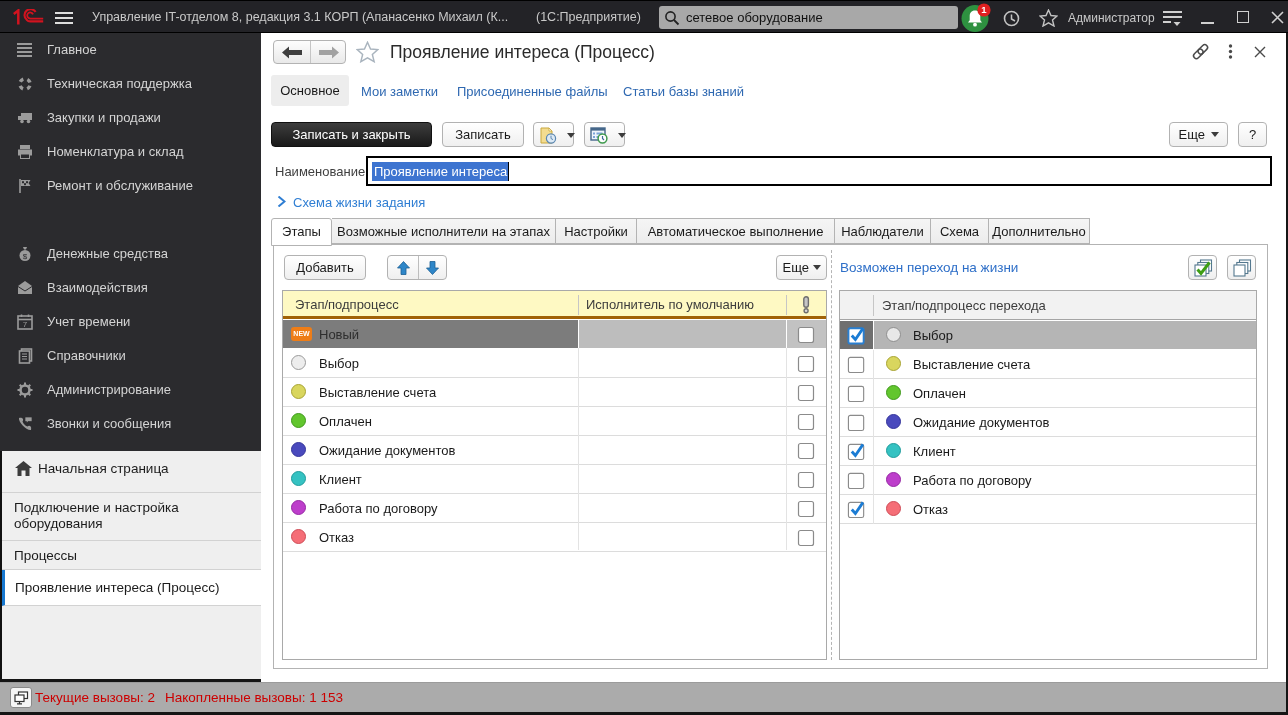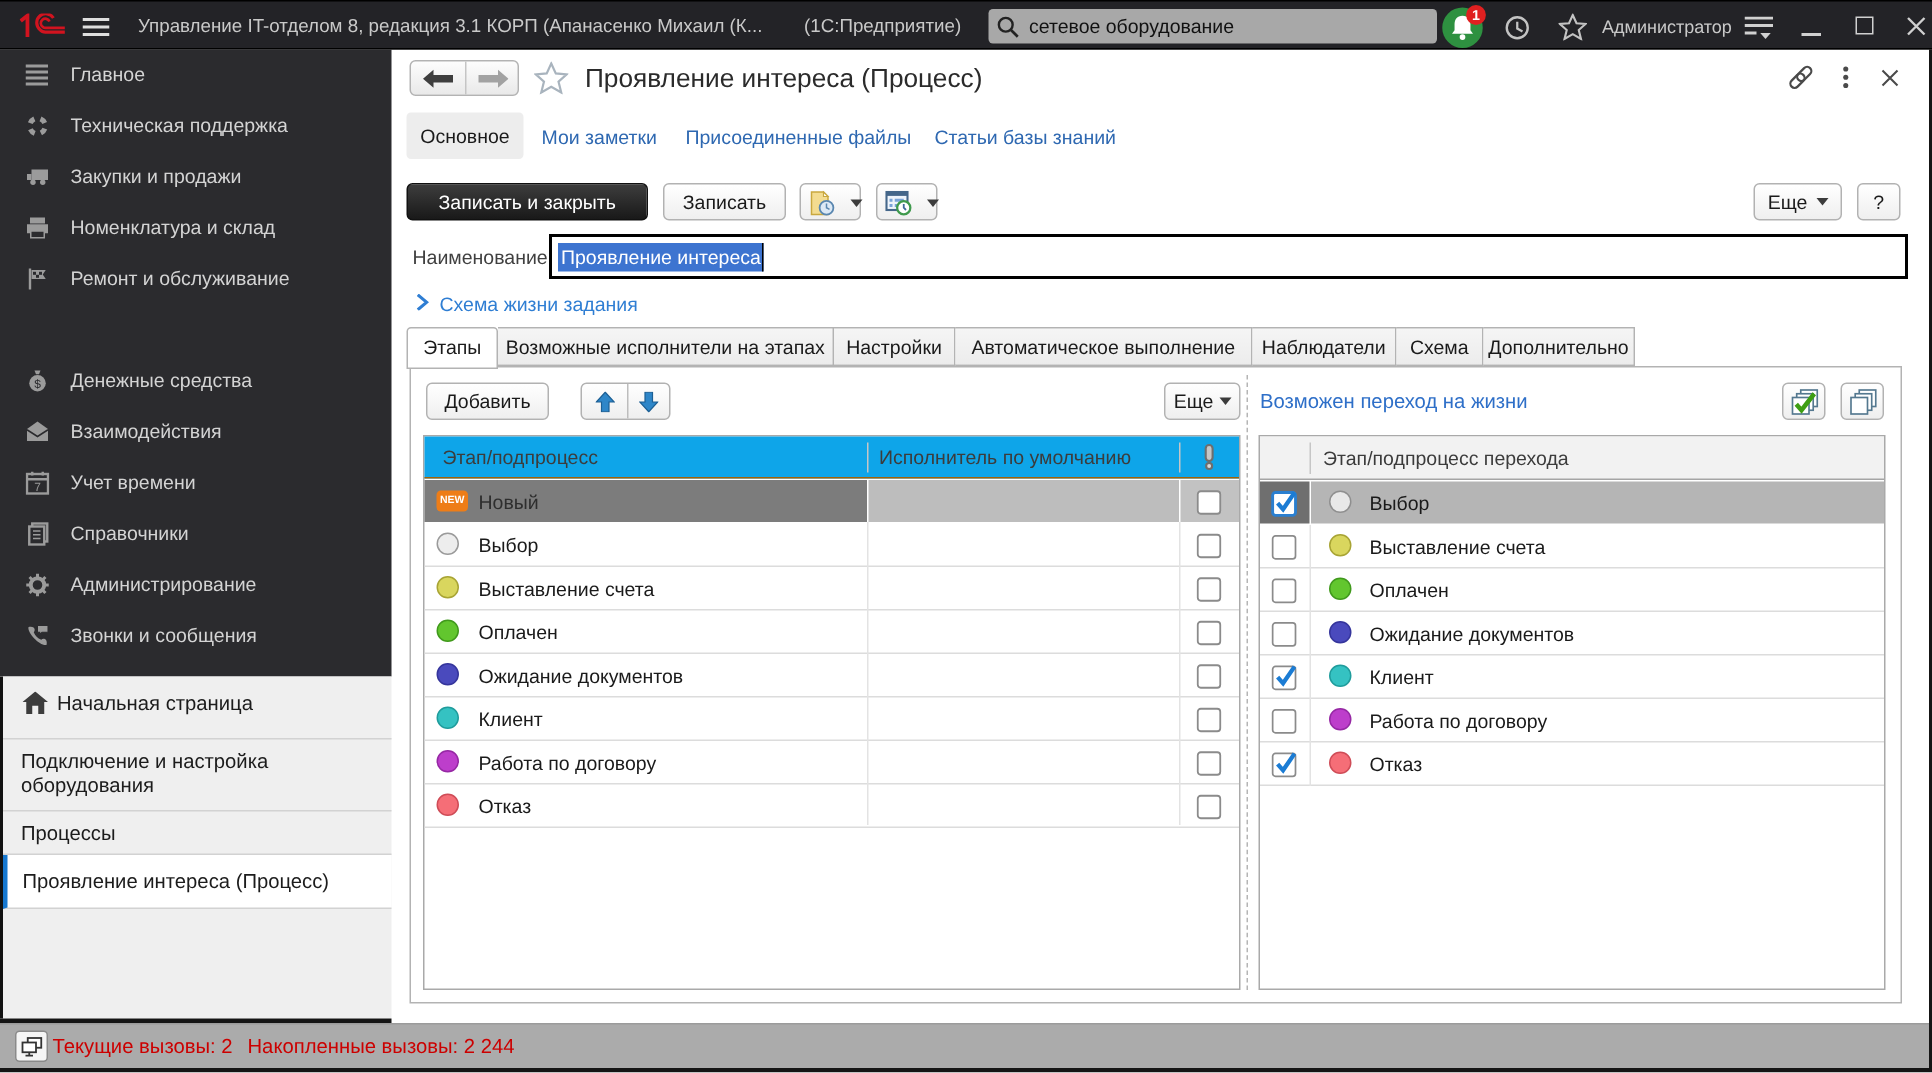--- a/index.html
+++ b/index.html
@@ -277,21 +277,21 @@
   <svg class="abs" style="left:5px;top:3px" width="19" height="18" viewBox="0 0 19 18">
     <g fill="#fff" stroke="#54788f" stroke-width="1.1">
       <rect x="6.5" y="1" width="11" height="11"></rect>
         <rect x="3.8" y="3.5" width="11" height="11"></rect>
         <rect x="1" y="6" width="11" height="11"></rect>
     </g>
   </svg>
 </div>
 
 <div id="ltable" class="abs" style="left:282px;top:290px;width:545px;height:370px;border:1px solid #a9a9a9;background:#fff">
-    <div class="abs" style="left:0;top:0;width:543px;height:28px;background:#0ea5e9;border-bottom:1px solid #a16207">
+    <div class="abs" style="left:0;top:0;width:543px;height:28px;background:#fef9c3;border-bottom:3px solid #a16207">
  <div class="abs" style="left:12px;top:6px;font-size:13px;color:#3c3c3c">Этап/подпроцесс</div>
  <div class="abs" style="left:303px;top:6px;font-size:13px;color:#3c3c3c">Исполнитель по умолчанию</div>
  <div class="abs" style="left:295px;top:4px;width:1px;height:20px;background:#c6c6c6"></div>
  <div class="abs" style="left:503px;top:4px;width:1px;height:20px;background:#c6c6c6"></div>
  <svg class="abs" style="left:519px;top:5px" width="9" height="18" viewBox="0 0 9 18">
         <rect x="1.8" y="0.7" width="4.6" height="10.6" rx="2.3" fill="#c6c6c6" stroke="#6e6e6e" stroke-width="1.4"></rect>
         <circle cx="4.1" cy="14.7" r="2" fill="#d9d9d9" stroke="#6e6e6e" stroke-width="1.4"></circle>
       </svg>
 </div>
     <div class="abs" style="left:0;top:29px;width:295px;height:28px;background:#7c7c7c"></div>
@@ -410,16 +410,16 @@
 
 <div id="statusbar">
   <div class="abs" style="left:10px;top:4px;width:22px;height:21px;background:#f5f5f5;border:1px solid #8a8a8a;border-radius:3px">
     <svg class="abs" style="left:3px;top:3px" width="15" height="14" viewBox="0 0 15 14">
       <rect x="4.5" y="1" width="9" height="6.5" fill="#fff" stroke="#333" stroke-width="1.2"></rect>
       <rect x="1" y="4" width="9" height="6.5" fill="#fff" stroke="#333" stroke-width="1.2"></rect>
       <path d="M5.5 10.5 L5.5 12.5 M3 12.8 L8 12.8" stroke="#333" stroke-width="1.2"></path>
     </svg>
   </div>
   <div class="txt" style="left:35px">Текущие вызовы: 2</div>
-  <div class="txt" style="left:165px">Накопленные вызовы: 2 244</div>
+  <div class="txt" style="left:165px">Накопленные вызовы: 1 153</div>
 </div>
 <div id="brd-r"></div>
 <div id="brd-b"></div>
 
 </body></html>

